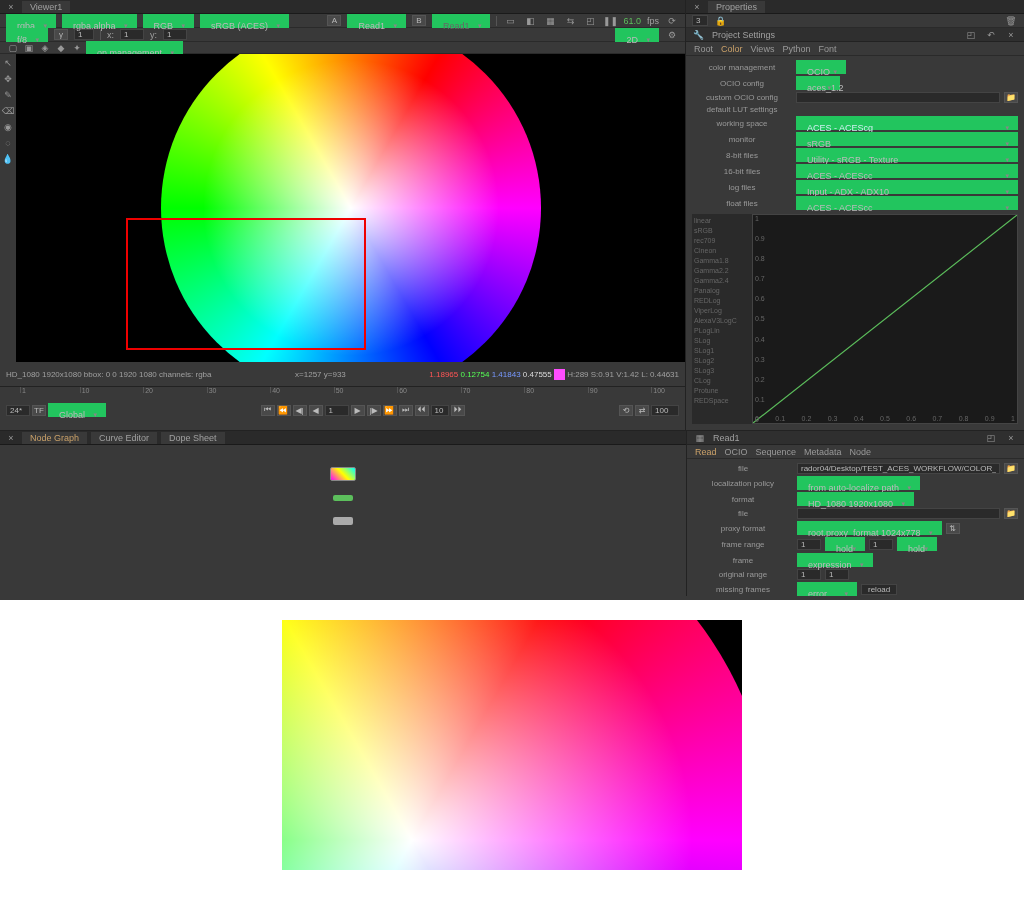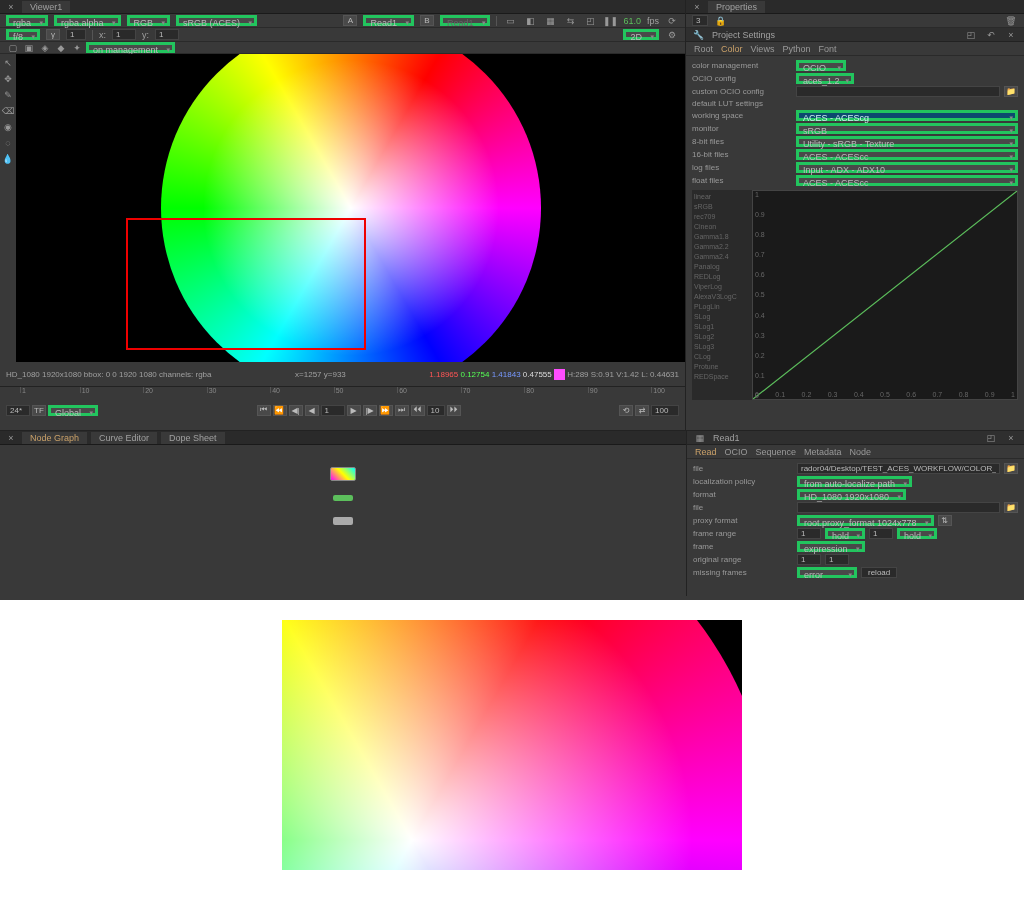--- a/index.html
+++ b/index.html
@@ -5,21 +5,21 @@
 * { margin: 0; padding: 0; box-sizing: border-box; font-family: Arial, sans-serif; }
 body { background: #fff; width: 1024px; height: 901px; overflow: hidden; }
 .app { display: flex; flex-direction: column; width: 1024px; height: 600px; background: #393939; color: #a0a0a0; font-size: 9px; }
 .main-row { display: flex; height: 430px; }
 .viewer-pane { flex: 1 1 676px; display: flex; flex-direction: column; border-right: 1px solid #222; }
 .right-pane { width: 338px; display: flex; flex-direction: column; }
 .tab-bar { background: #2a2a2a; height: 14px; display: flex; align-items: center; gap: 4px; padding: 0 4px; border-bottom: 1px solid #1a1a1a; }
 .tab { background: #393939; padding: 1px 8px; font-size: 9px; display: flex; align-items: center; gap: 3px; }
 .toolbar { background: #393939; height: 14px; display: flex; align-items: center; gap: 6px; padding: 0 6px; font-size: 9px; border-bottom: 1px solid #2a2a2a; }
 .toolbar .sep { width: 1px; height: 10px; background: #555; }
-.dd { background: #494949; border: 3px solid #22c55e; padding: 0 14px 0 4px; position: relative; font-size: 9px; color: #bbb; height: 11px; line-height: 10px; }
+.dd { background: #494949; border: 7px solid #22c55e; padding: 0 14px 0 4px; position: relative; font-size: 9px; color: #bbb; height: 11px; line-height: 10px; }
 .dd::after { content: '▾'; position: absolute; right: 2px; top: 0; font-size: 7px; color: #888; }
 .dd.teal { background: #0c4a6e; color: #d0f0f0; }
 .btn-sm { background: #494949; border: 1px solid #555; width: 14px; height: 11px; display: inline-flex; align-items: center; justify-content: center; font-size: 8px; color: #bbb; }
 .icon-btn { width: 14px; height: 14px; display: inline-flex; align-items: center; justify-content: center; font-size: 9px; color: #999; }
 .viewer-tools { width: 16px; background: #393939; display: flex; flex-direction: column; align-items: center; padding-top: 2px; gap: 2px; }
 .viewer-body { flex: 1; display: flex; }
 .viewer-canvas { flex: 1; background: #000; position: relative; overflow: hidden; }
 .color-wheel { position: absolute; left: 50%; top: 50%; width: 380px; height: 380px; transform: translate(-50%, -50%); border-radius: 50%; background: conic-gradient(from 90deg, magenta, blue, cyan, lime, yellow, red, magenta); }
 .color-wheel::after { content: ''; position: absolute; inset: 0; border-radius: 50%; background: radial-gradient(circle at 50% 50%, #fff 0%, rgba(255,255,255,0) 55%); }
 .red-box { position: absolute; left: 110px; top: 164px; width: 240px; height: 132px; border: 2px solid #e00; }
@@ -32,21 +32,21 @@
 .bottom-row { display: flex; height: 126px; border-top: 1px solid #222; }
 .node-pane { flex: 1; display: flex; flex-direction: column; }
 .node-canvas { flex: 1; background: #393939; position: relative; }
 .node { position: absolute; left: 50%; transform: translateX(-50%); width: 26px; height: 14px; border-radius: 2px; }
 .panel-header { background: #2f2f2f; height: 14px; display: flex; align-items: center; gap: 6px; padding: 0 6px; border-bottom: 1px solid #222; }
 .sub-tabs { background: #393939; height: 14px; display: flex; align-items: center; gap: 8px; padding: 0 8px; border-bottom: 1px solid #2a2a2a; font-size: 9px; }
 .sub-tabs .t { color: #999; cursor: pointer; }
 .sub-tabs .t.active { color: #c9a068; }
 .prop-body { flex: 1; padding: 4px 6px; overflow: hidden; font-size: 9px; }
 .prop-row { display: flex; align-items: center; margin-bottom: 2px; gap: 4px; }
-.prop-row .lbl { width: 100px; text-align: left; color: #999; font-size: 8px; }
+.prop-row .lbl { width: 100px; text-align: center; color: #999; font-size: 8px; }
 .prop-row .val { flex: 1; }
 .input-sm { background: #2a2a2a; border: 1px solid #444; color: #bbb; font-size: 8px; padding: 0 3px; height: 11px; }
 .graph-area { display: flex; height: 210px; background: #2a2a2a; margin-top: 4px; }
 .graph-list { width: 60px; font-size: 7px; color: #666; padding: 2px; line-height: 10px; }
 .graph-plot { flex: 1; background: #1a1a1a; position: relative; border: 1px solid #444; }
 .read-pane { display: flex; flex-direction: column; height: 165px; }
 .swatch { width: 11px; height: 11px; background: #ff4dff; display: inline-block; vertical-align: middle; }
 .below-app { margin-top: 20px; display: flex; justify-content: center; }
 .crop { width: 460px; height: 250px; background: #000; position: relative; overflow: hidden; }
 .crop .wheel2 { position: absolute; left: -230px; top: -140px; width: 720px; height: 720px; border-radius: 50%; background: conic-gradient(from 90deg, magenta, blue, cyan, lime, yellow, red, magenta); }
@@ -203,21 +203,21 @@
     <span class="t">Python</span>
     <span class="t">Font</span>
    </div>
    <div class="prop-body">
     <div class="prop-row">
             <span class="lbl">color management</span>
             <span class="dd" style="width:50px">OCIO</span>
           </div>
     <div class="prop-row">
             <span class="lbl">OCIO config</span>
-            <span class="dd" style="width:58px">aces_1.2</span>
+            <span class="dd" style="width:44px">aces_1.2</span>
           </div>
     <div class="prop-row">
             <span class="lbl">custom OCIO config</span>
             <input class="input-sm val" style="">
             <span class="btn-sm">📁</span>
           </div>
     <div class="prop-row">
             <span class="lbl">default LUT settings</span>
           </div>
     <div class="prop-row">

